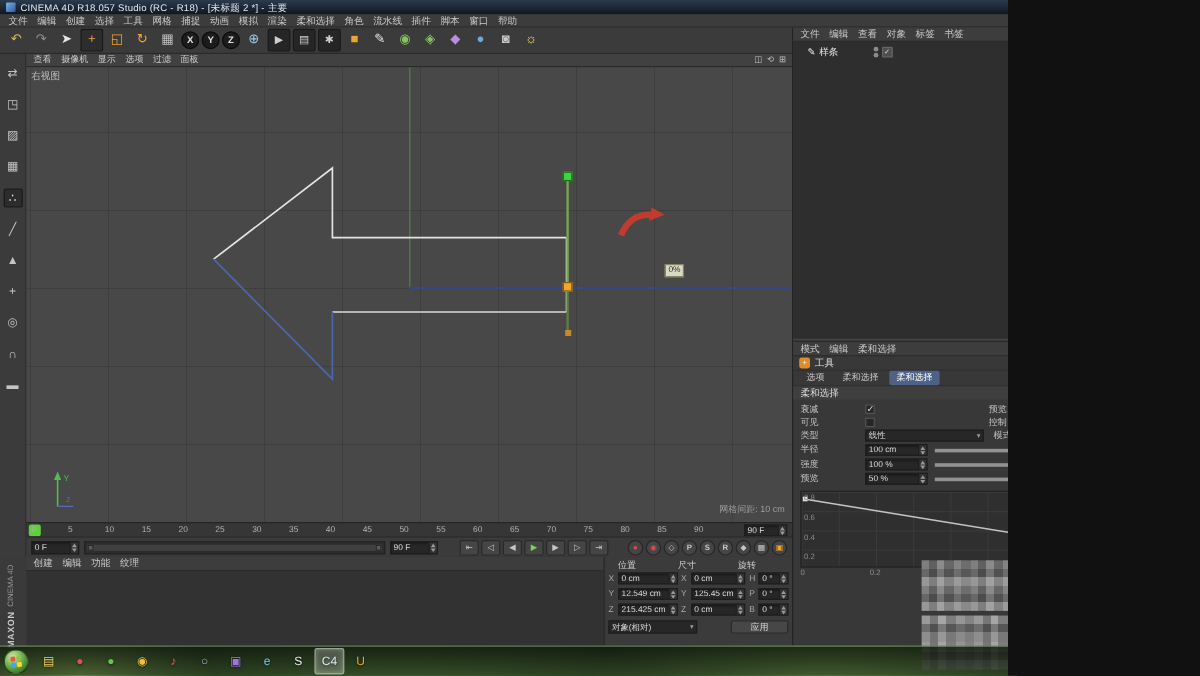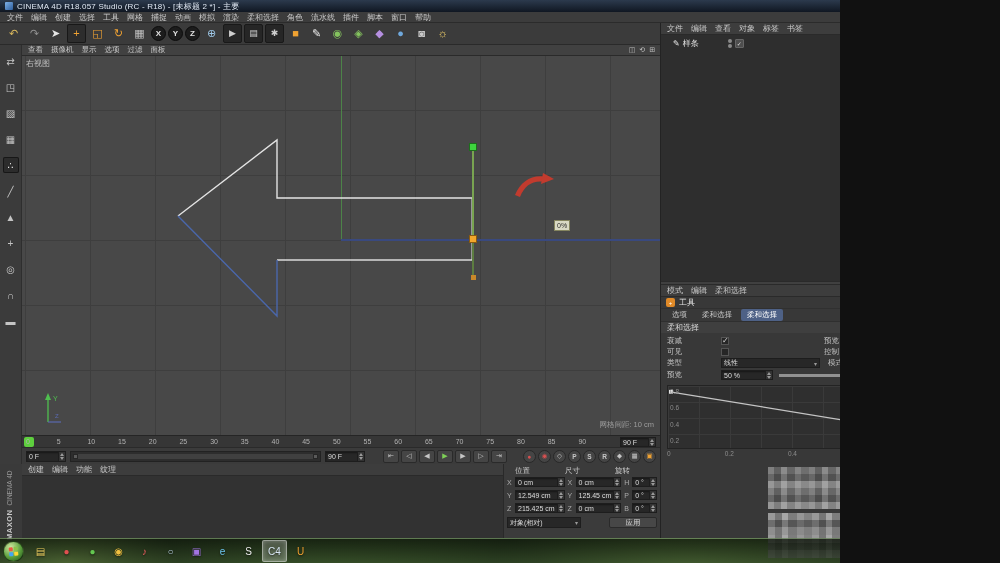--- a/index.html
+++ b/index.html
@@ -638,20 +638,46 @@
         </span>
        </span>
               <span class="ddcell">
         <span class="plabel">模式</span>
         <span class="dd">
          <span class="v">全部</span>
          <span class="caret">▾</span>
         </span>
        </span>
      </div>
+     <div class="slrow" style="--fill: 42%;">
+       <span class="plabel">半径</span>
+       <span class="fld">
+        <span class="v">100 cm</span>
+        <span class="spin">
+                  <i class="up"></i>
+                  <i class="dn"></i>
+                </span>
+       </span>
+       <span class="sl">
+                <span class="knob"></span>
+              </span>
+      </div>
+            <div class="slrow" style="--fill: 78%;">
+       <span class="plabel">强度</span>
+       <span class="fld">
+        <span class="v">100 %</span>
+        <span class="spin">
+                  <i class="up"></i>
+                  <i class="dn"></i>
+                </span>
+       </span>
+       <span class="sl">
+                <span class="knob"></span>
+              </span>
+      </div>
             <div class="slrow" style="--fill: 42%;">
        <span class="plabel">预览</span>
        <span class="fld">
         <span class="v">50 %</span>
         <span class="spin">
                   <i class="up"></i>
                   <i class="dn"></i>
                 </span>
        </span>
        <span class="sl">

